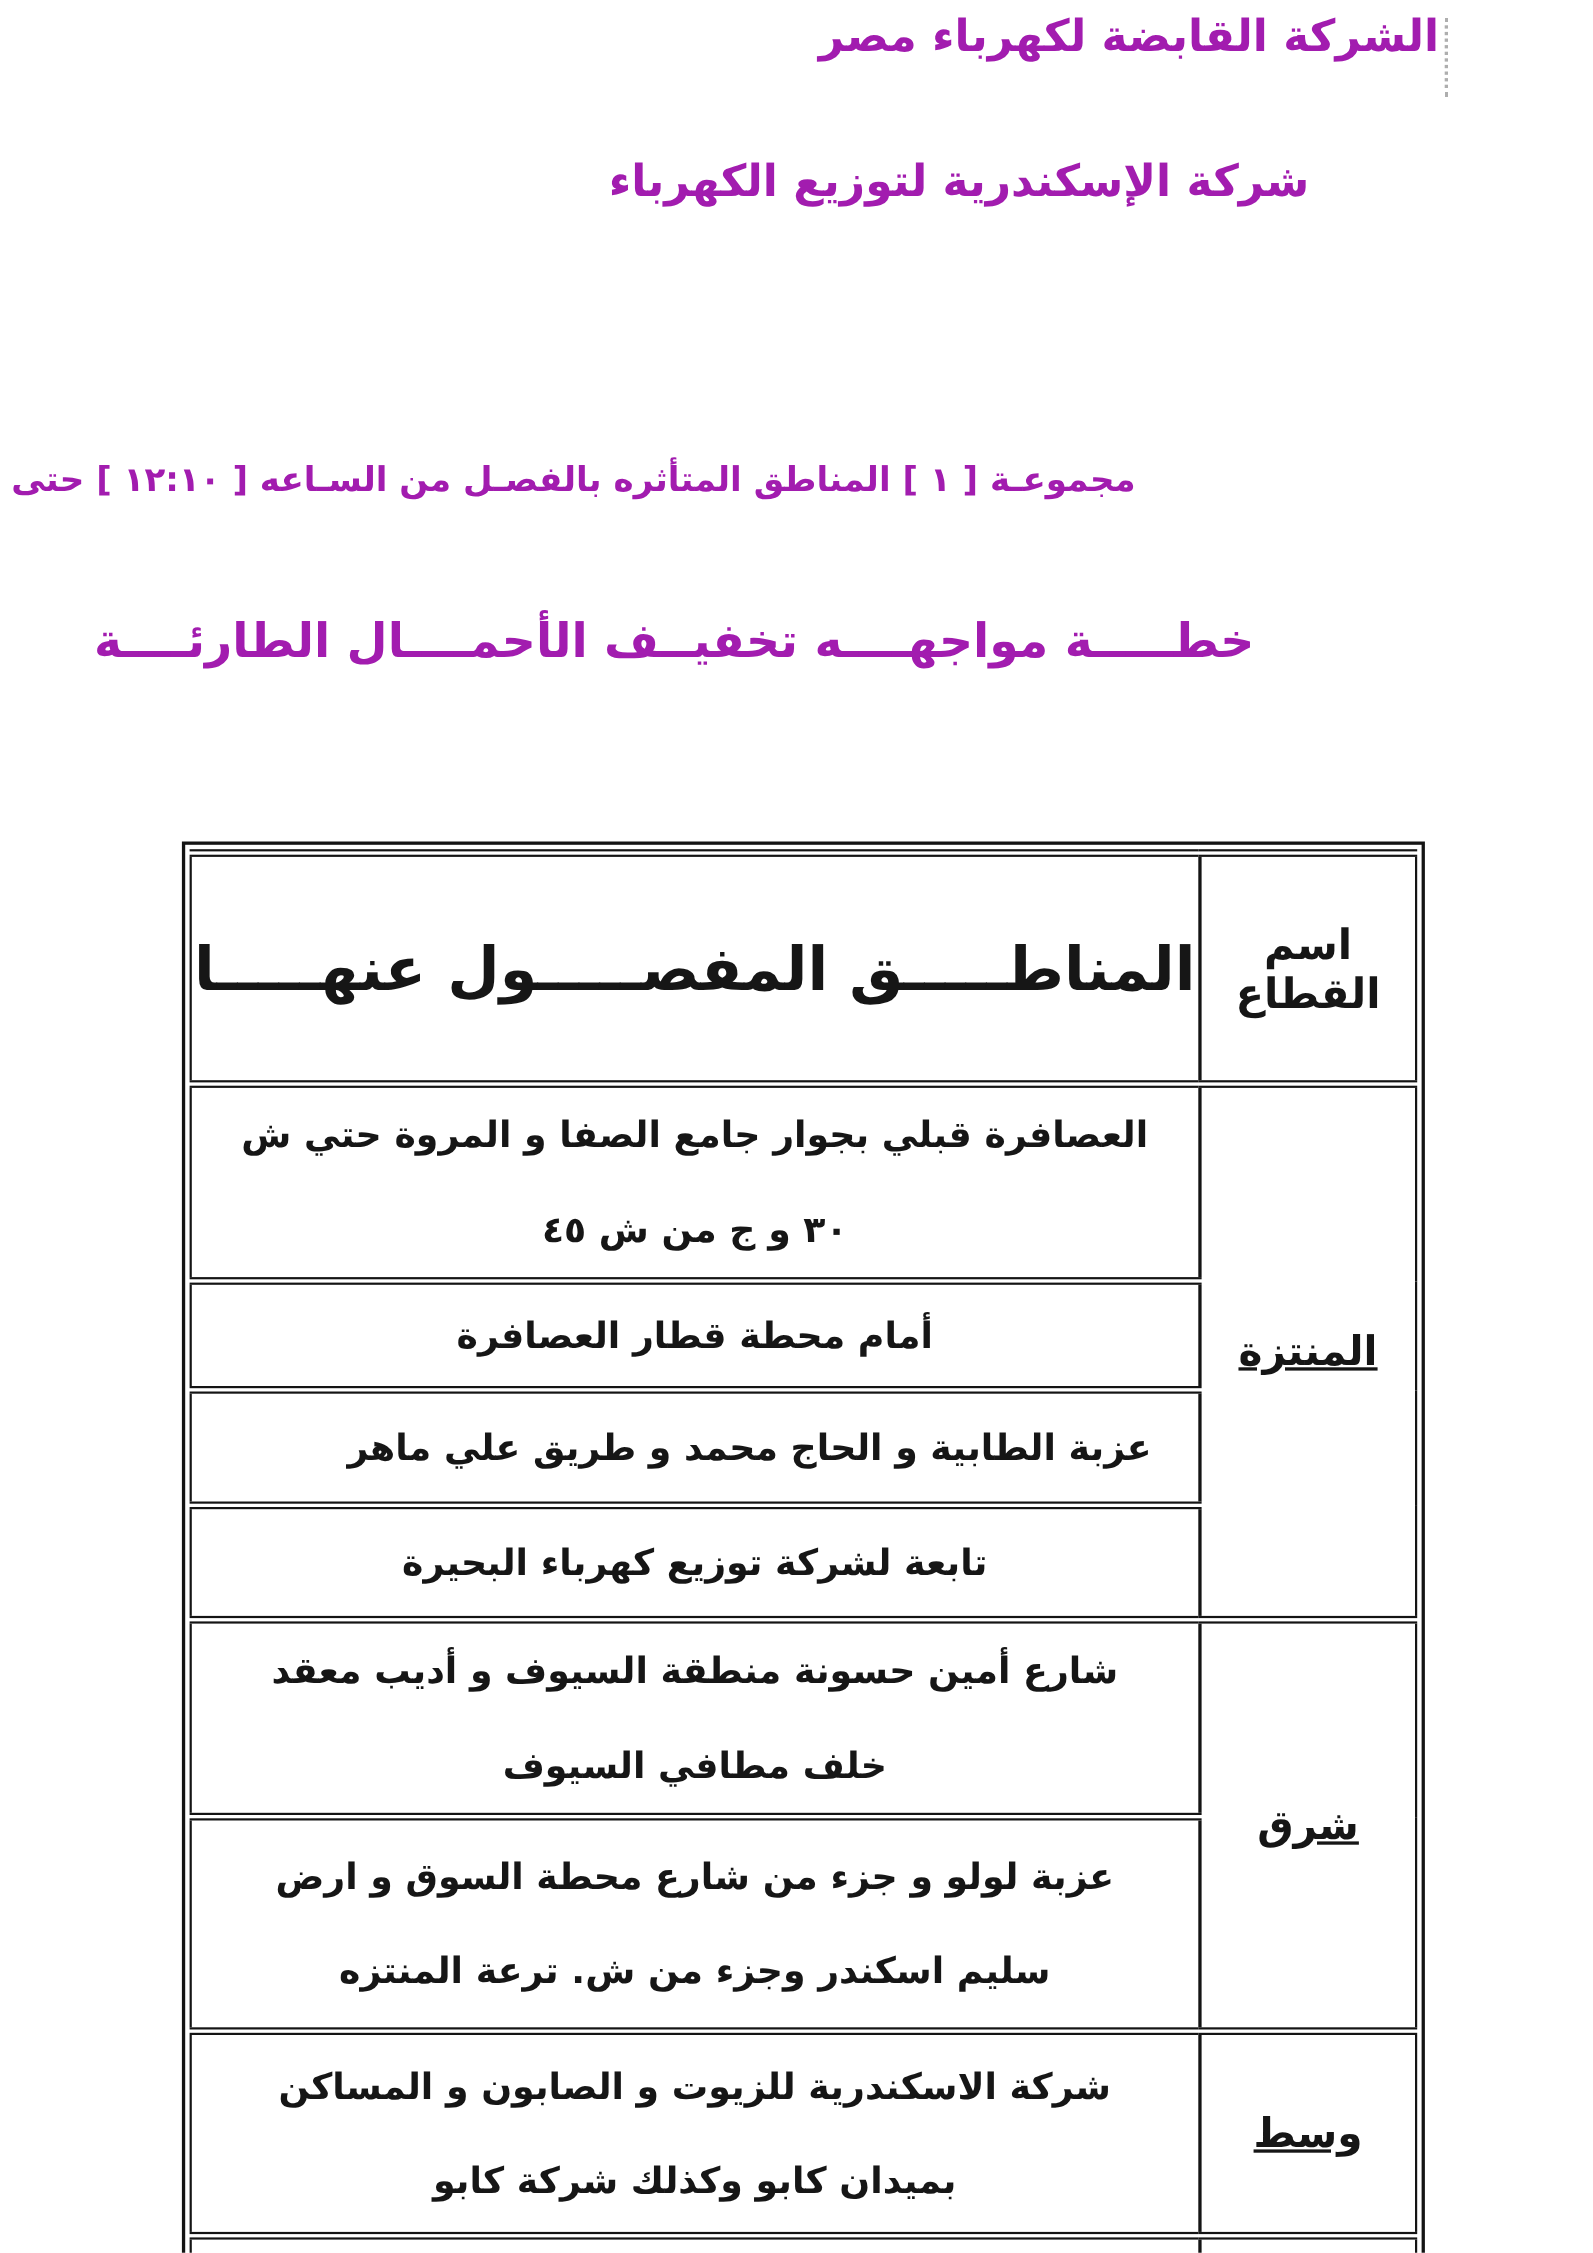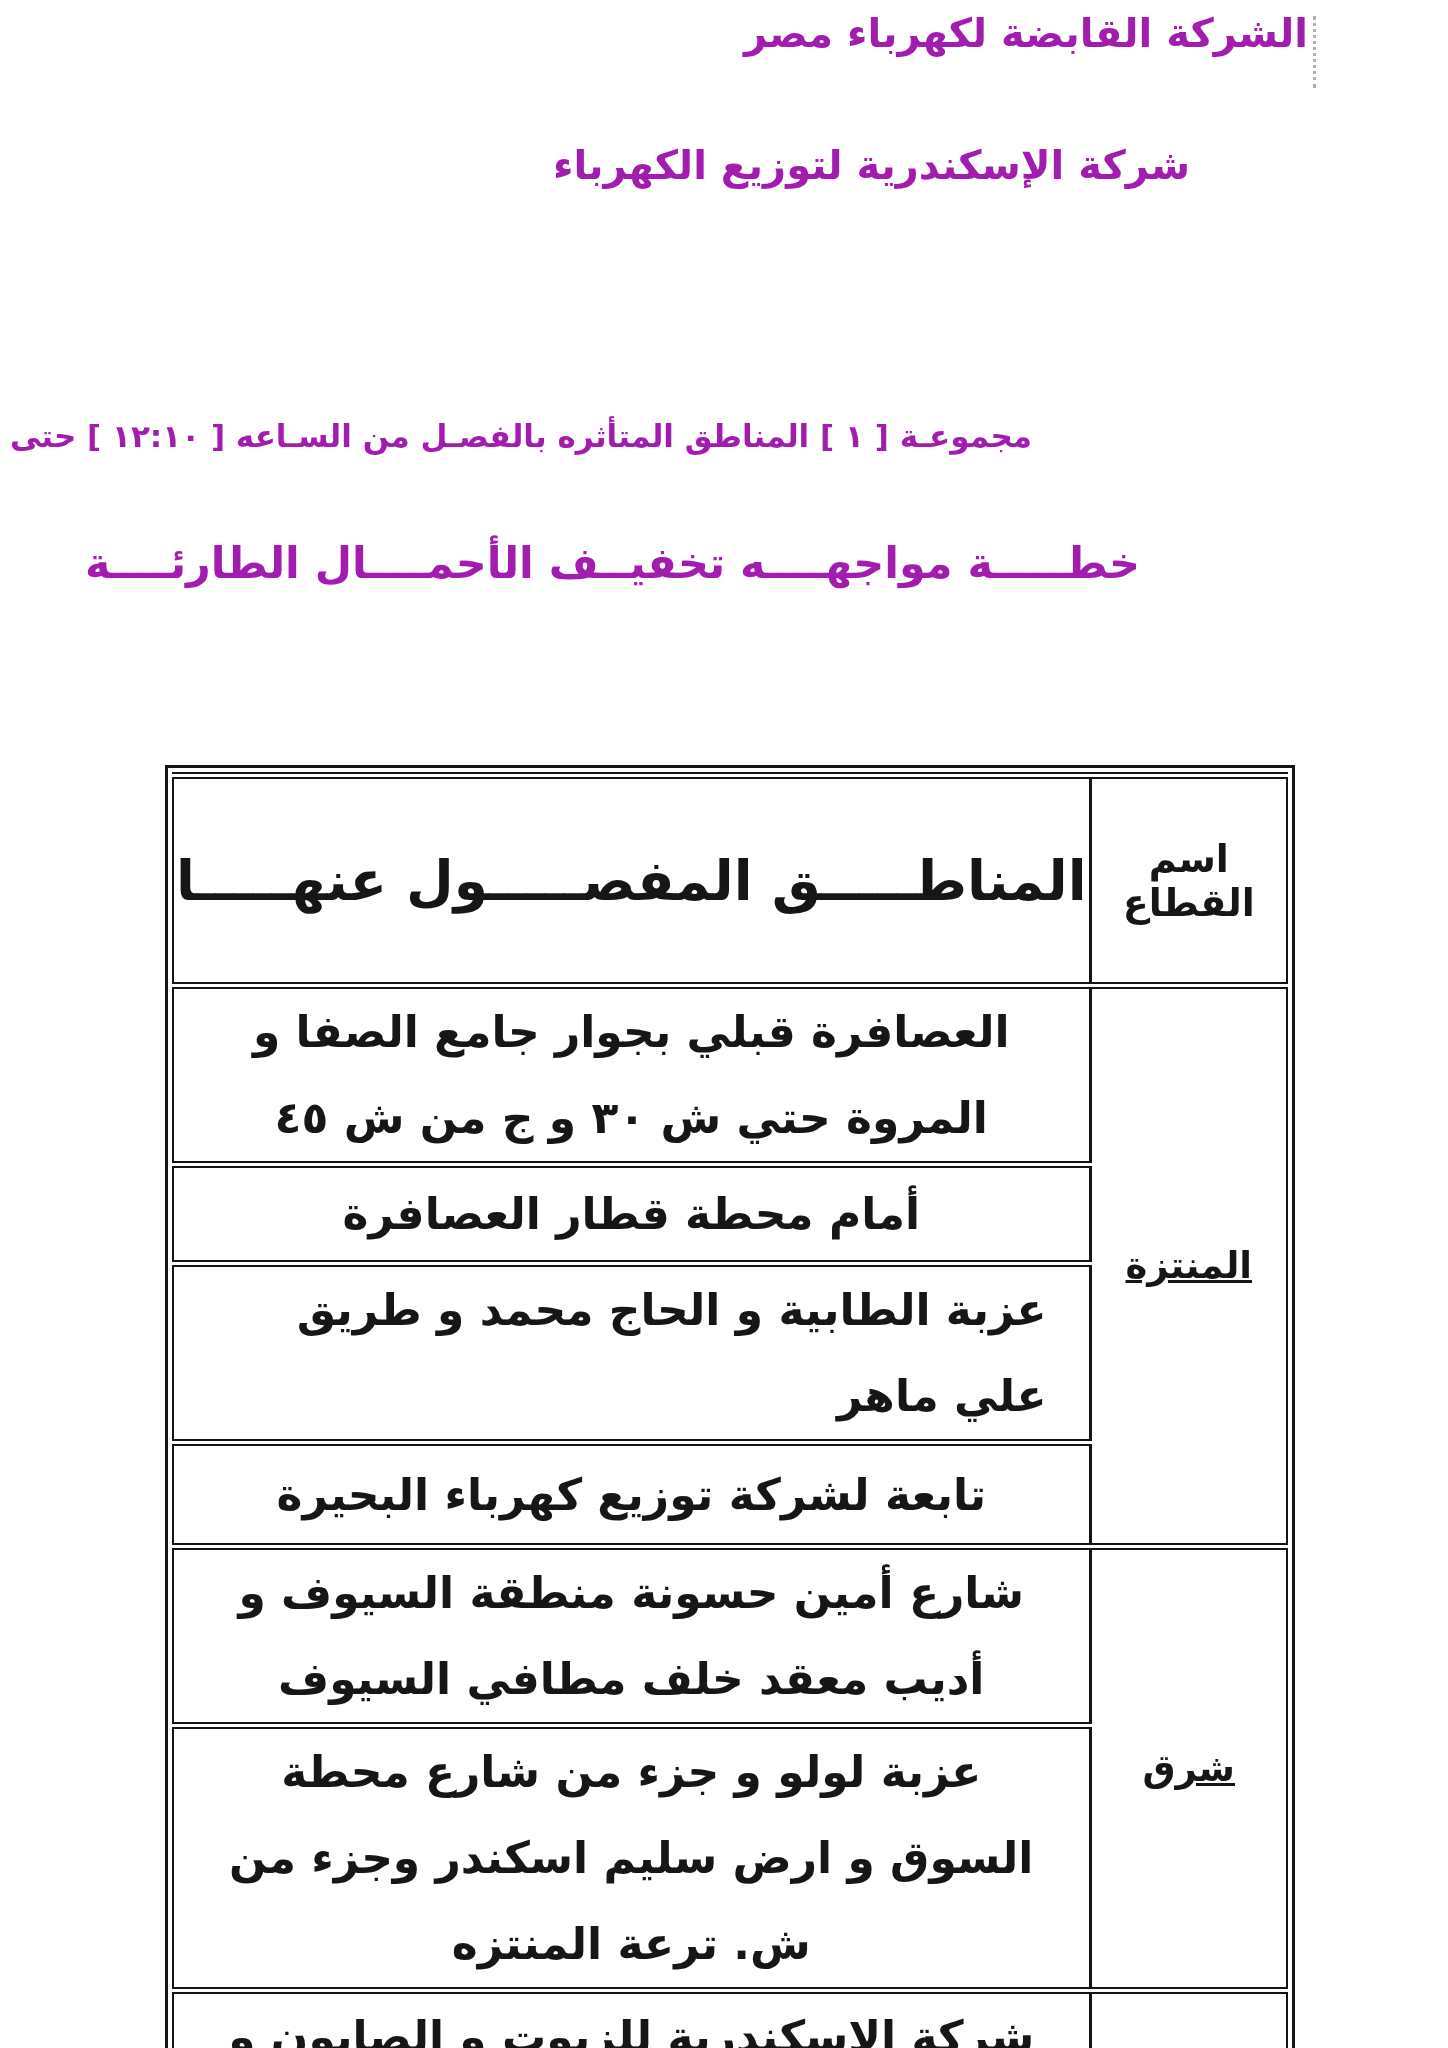--- a/index.html
+++ b/index.html
@@ -9,21 +9,21 @@
     font-family:"DejaVu Sans", sans-serif;
     color:#161616;
     position:relative;
     overflow:hidden;
   }
   .page{position:absolute;inset:0;background:#ffffff;}
   .txt{position:absolute;white-space:nowrap;font-weight:bold;color:#a21caf;direction:rtl;}
   .header-line1{top:10px;right:140px;font-size:40px;}
   .header-line2{top:142px;right:258px;font-size:40px;}
   .group-line{top:418px;right:416px;font-size:31px;}
-  .plan-title{top:538px;right:308px;font-size:43px;letter-spacing:1px;}
+  .plan-title{top:558px;right:308px;font-size:43px;letter-spacing:1px;}
   .scan-artifact{
     position:absolute;top:16px;right:132px;width:0;height:72px;
     border-left:3px dotted #9a9a9a;opacity:.8;
   }
   
   .table-outer{
     position:absolute;top:765px;left:165px;width:1130px;
     border:3px solid #141414;padding:4px;background:#fff;
     box-sizing:border-box;
   }
@@ -40,21 +40,21 @@
   }
   col.sector-col{width:197px;}
   .sector-cell{
     border-left:3px solid #141414;
     text-align:center;font-weight:bold;font-size:37px;
     line-height:92px;
     padding:0 8px;
     text-decoration:underline;
   }
   .areas-cell{
-    text-align:center;font-weight:bold;font-size:44px;
+    text-align:center;font-weight:bold;font-size:33px;
   }
   .areas-cell > div{
     line-height:86px;
     padding:0 42px;
   }
   .head-row th{height:203px;font-weight:bold;}
   .head-areas{font-size:55px;letter-spacing:1px;}
   .head-sector{font-size:38px;border-left:3px solid #141414;}
 </style>
 </head>

